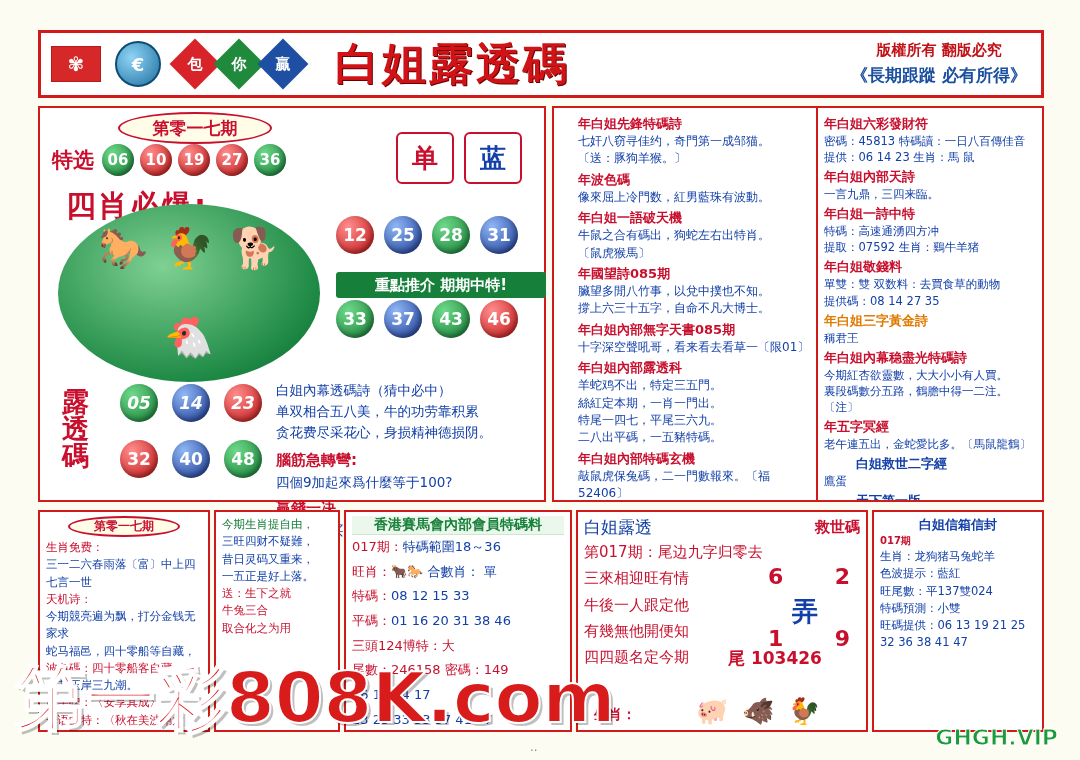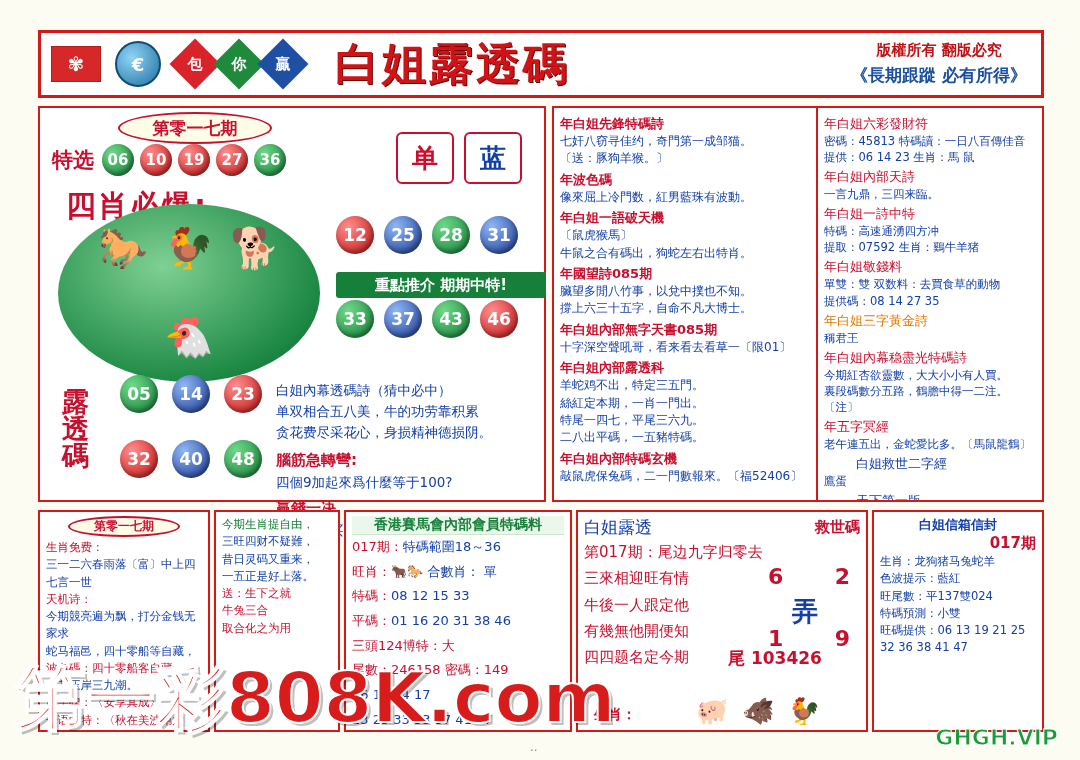--- a/index.html
+++ b/index.html
@@ -57,21 +57,21 @@
   .head-right .l2{font-size:17px;color:#1a4fa0;font-weight:bold;}
 
   
   .col-left{
     position:absolute;left:38px;top:106px;width:508px;height:396px;
     background:#fff;border:2px solid #d11b1b;box-sizing:border-box;
   }
   .col-mid{
     position:absolute;left:552px;top:106px;width:284px;height:396px;
     background:#fff;border:2px solid #d11b1b;box-sizing:border-box;
-    padding:4px 6px;box-sizing:border-box;overflow:hidden;
+    padding:4px 24px;box-sizing:border-box;overflow:hidden;
   }
   .col-right{
     position:absolute;left:816px;top:106px;width:228px;height:396px;
     background:#fff;border:2px solid #d11b1b;box-sizing:border-box;
     padding:4px 6px;overflow:hidden;
   }
 
   
   .issue-badge{
     position:absolute;left:78px;top:4px;width:150px;height:28px;
@@ -122,34 +122,34 @@
     display:flex;align-items:center;justify-content:center;
     border-radius:3px;
   }
   .lutouma{
     position:absolute;left:22px;top:280px;
     font-size:27px;color:#c8102e;font-weight:bold;line-height:1.0;
     text-align:center;
   }
   .lb-row{position:absolute;left:80px;display:flex;}
   .lb-row .ball{width:38px;height:38px;font-size:17px;margin-right:14px;}
-  .lb-row.r1{top:267px;}
+  .lb-row.r1{top:276px;font-style:italic;}
   .lb-row.r2{top:332px;}
   .poem-left{
     position:absolute;left:236px;top:272px;width:268px;
     font-size:13.5px;color:#1340a8;line-height:1.55;
   }
   .poem-left .big{font-size:15px;color:#c8102e;font-weight:bold;}
 
   
   .m-title{color:#c8102e;font-size:13px;font-weight:bold;margin-top:3px;}
   .m-body{color:#1340a8;font-size:12px;line-height:1.45;}
 
   
-  .r-title{color:#c8102e;font-size:13px;font-weight:normal;margin-top:3px;}
+  .r-title{color:#c8102e;font-size:13px;font-weight:bold;margin-top:3px;}
   .r-title.blue{color:#1340a8;padding-left:32px;}
   .r-title.orange{color:#e07a00;}
   .r-body{color:#1340a8;font-size:11.5px;line-height:1.4;}
 
   
   .bot{
     position:absolute;top:510px;height:222px;background:#fff;
     border:2px solid #d11b1b;box-sizing:border-box;padding:4px 6px;overflow:hidden;
   }
   .bot1{left:38px;width:172px;}
@@ -188,21 +188,21 @@
   }
   .bot4 .n1{position:absolute;left:2px;top:0;}
   .bot4 .n2{position:absolute;right:2px;top:0;}
   .bot4 .n3{position:absolute;left:2px;top:62px;}
   .bot4 .n4{position:absolute;right:2px;top:62px;}
   .bot4 .wei{position:absolute;left:150px;bottom:60px;color:#c8102e;font-size:17px;font-weight:bold;}
   .bot4 .zodiac{position:absolute;left:118px;bottom:4px;font-size:26px;letter-spacing:14px;}
   .bot4 .shengxiao{position:absolute;left:16px;bottom:6px;color:#c8102e;font-size:14px;font-weight:bold;}
 
   .bot5 .t5{text-align:center;color:#1340a8;font-size:13px;font-weight:bold;}
-  .bot5 .issue5{text-align:right;color:#c8102e;font-size:15px;font-weight:bold;}
+  .bot5 .issue5{text-align:left;color:#c8102e;font-size:10px;font-weight:bold;}
 
   
   .wm-main{
     position:absolute;left:16px;top:652px;
     font-size:70px;font-weight:bold;color:#d81b1b;
     -webkit-text-stroke:2px #ffffff;
     text-shadow:3px 3px 0 rgba(0,0,0,.25);
     white-space:nowrap;
     letter-spacing:0px;
   }
@@ -306,22 +306,22 @@
 
   <div class="col-mid">
     <div class="m-title">年白姐先鋒特碼詩</div>
     <div class="m-body">七奸八窃寻佳约，奇門第一成邹猫。</div>
     <div class="m-body">〔送：豚狗羊猴。〕</div>
 
     <div class="m-title">年波色碼</div>
     <div class="m-body">像來屈上冷門数，紅男藍珠有波動。</div>
 
     <div class="m-title">年白姐一語破天機</div>
+    <div class="m-body">牛鼠之合有碼出，狗蛇左右出特肖。</div>
     <div class="m-body">〔鼠虎猴馬〕</div>
-    <div class="m-body">牛鼠之合有碼出，狗蛇左右出特肖。</div>
 
     <div class="m-title">年國望詩085期</div>
     <div class="m-body">臟望多閒八竹事，以兌中撲也不知。</div>
     <div class="m-body">撐上六三十五字，自命不凡大博士。</div>
 
     <div class="m-title">年白姐內部無字天書085期</div>
     <div class="m-body">十字深空聲吼哥，看来看去看草一〔限01〕</div>
 
     <div class="m-title">年白姐內部露透科</div>
     <div class="m-body">羊蛇鸡不出，特定三五門。</div>

